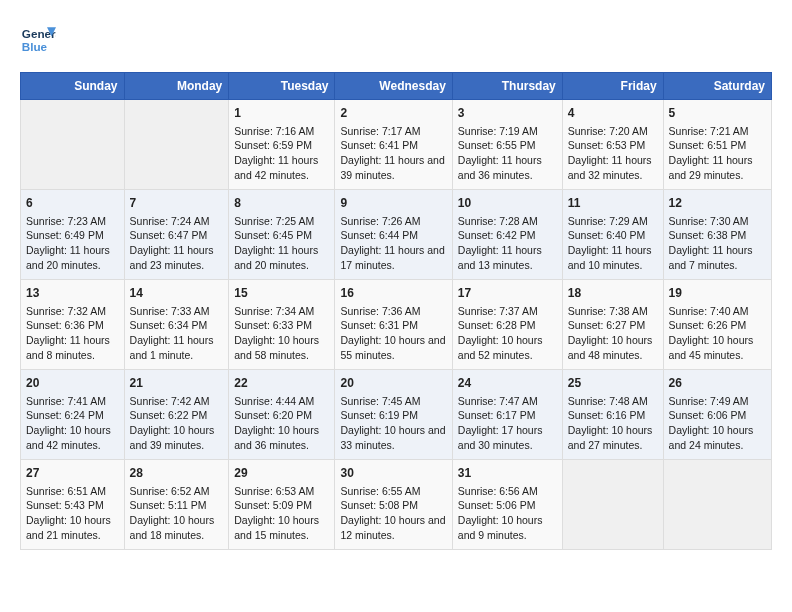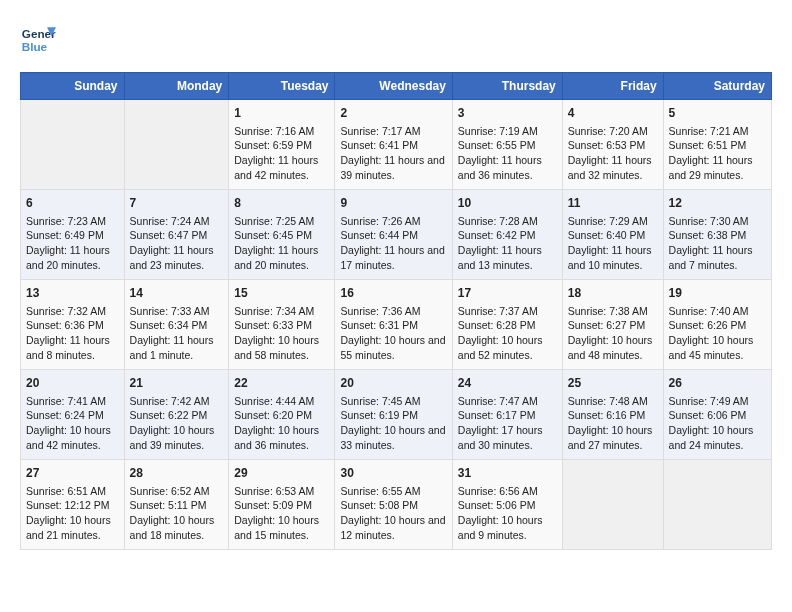--- a/index.html
+++ b/index.html
@@ -290,21 +290,21 @@
           <div class="day-num">26</div>
           <div>Sunrise: 7:49 AM</div>
           <div>Sunset: 6:06 PM</div>
           <div>Daylight: 10 hours and 24 minutes.</div>
         </td>
       </tr>
       <tr>
         <td>
           <div class="day-num">27</div>
           <div>Sunrise: 6:51 AM</div>
-          <div>Sunset: 12:12 PM</div>
+          <div>Sunset: 5:43 PM</div>
           <div>Daylight: 10 hours and 21 minutes.</div>
         </td>
         <td>
           <div class="day-num">28</div>
           <div>Sunrise: 6:52 AM</div>
           <div>Sunset: 5:11 PM</div>
           <div>Daylight: 10 hours and 18 minutes.</div>
         </td>
         <td>
           <div class="day-num">29</div>

